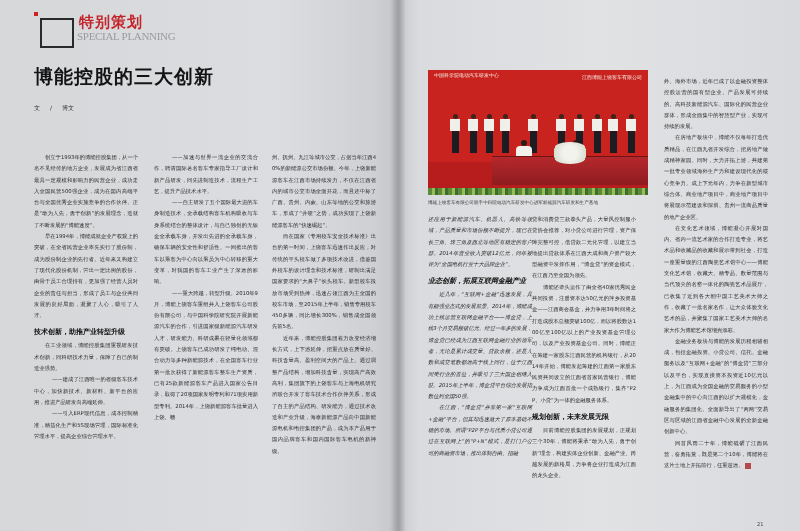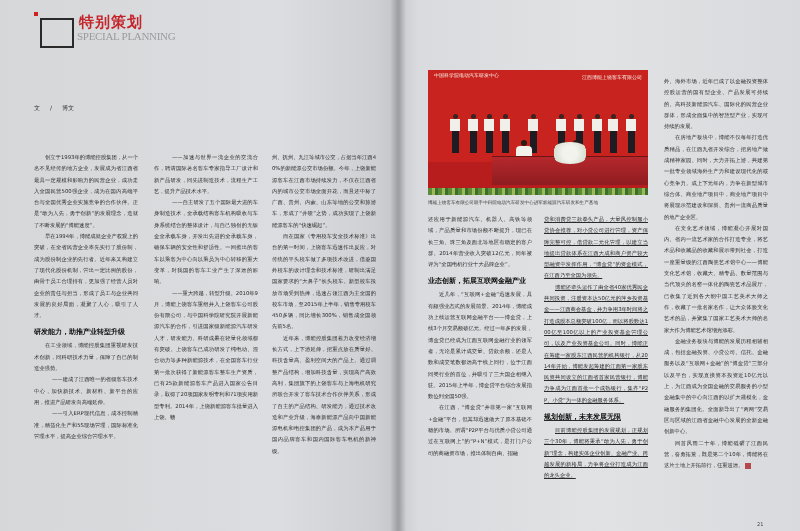--- a/index.html
+++ b/index.html
@@ -58,30 +58,31 @@
   </style>
 </head>
 <body>
 
 <div class="page page-left">
   <div class="badge-dot"></div>
   <div class="badge-box"></div>
   <div class="badge-cn">特别策划</div>
   <div class="badge-en">SPECIAL PLANNING</div>
 
+  <div class="title">博能控股的三大创新</div>
   <div class="byline">
     <span>文</span>
     <span>/</span>
     <span>博文</span>
   </div>
 
   <div class="col" style="left:34px; top:152px; width:104px;">
     <p>创立于1993年的博能控股集团，从一个名不见经传的地方企业，发展成为省江西省最具一定规模和影响力的民营企业，成功走入全国民营500强企业，成为在国内高端平台与全国优秀企业实施竞争的合作伙伴。正是“敢为人先，勇于创新”的发展理念，造就了不断发展的“博能速度”。</p>
     <p>早在1994年，博能成就企业产权观上的突破，在全省民营企业率先实行了股份制，成为股份制企业的先行者。近年来又构建立了现代化股份机制，管出一定比例的股份，由骨干员工合理持有，更加强了经营人员对企业的责任与担当，形成了员工与企业共同发展的良好局面，凝聚了人心，吸引了人才。</p>
-    <h3>研发能力，助推产业转型升级</h3>
+    <h3>技术创新，助推产业转型升级</h3>
     <p>在工业领域，博能控股集团重视研发技术创新，同科研技术力量，保障了自己的制造业强势。</p>
     <p class="dash">——建成了江西唯一的省级客车技术中心，加快新技术、新材料、新平台的应用，推进产品研发向高端延伸。</p>
     <p class="dash">——引入ERP现代信息，成本控制精准，精益化生产和5S现场管理，国际标准化管理水平，提高企业综合管理水平。</p>
   </div>
 
   <div class="col" style="left:154px; top:152px; width:104px;">
     <p class="dash">——加速与世界一流企业的交流合作，聘请国际著名客车专家指导工厂设计和新产品研发，同先进制造技术，流程生产工艺，提升产品技术水平。</p>
     <p class="dash">——自主研发了五个国际最大进的车身制造技术，全承载结构客车机构吸收与车身系统结合的整体设计，与自己独创的无钣金全承载车身，开发出先进的全承载车身，确保车辆的安全性和舒适性。一回推出的客车以乘客为中心向以乘员为中心转移的重大变革，对我国的客车工业产生了深远的影响。</p>
     <p class="dash">——重大跨越，转型升级。2010年9月，博能上饶客车重组并入上饶客车公司股份有限公司，与中国科学院研究院开展新能源汽车的合作，引进国家级新能源汽车研发人才，研发能力、科研成果在轻量化领域都有突破。上饶客车已成功研发了纯电动、混合动力等多种新能源技术，在全国客车行业第一批次获得了新能源客车整车生产资质，已有25款新能源客车产品进入国家公告目录，取得了20项国家发明专利和71项实用新型专利。2014年，上饶新能源客车批量进入上饶、赣</p>
   </div>
@@ -156,28 +157,28 @@
     </div>
   <div class="seated" style="left:140px">
       <div class="head"></div>
       <div class="shirt"></div>
     </div>
   <div class="flowers"></div>
   <div class="plants"></div>
 </div>
 <div class="caption">博能上饶客车有限公司联手中科院电动汽车研发中心进军新能源汽车研发和生产基地</div>
 
-<div class="col" style="left:428px; top:214px; width:104px;">
+<div class="col" style="left:428px; top:214px; width:104px;font-style:italic;">
   <p style="text-indent:0">还应用于新能源汽车、机器人、高铁等领域，产品质量和市场份额不断提升，现已在长三角、珠三角及西北等地区有稳定的客户群。2014年营业收入突破12亿元，同年被评为“全国电机行业十大品牌企业”。</p>
   <h3>业态创新，拓展互联网金融产业</h3>
   <p>近几年，“互联网+金融”迅速发展，具有颇强业态式的发展前景。2014年，博能成功上线运营互联网金融平台——博金贷，上线3个月交易额破亿元。经过一年多的发展，博金贷已经成为江西互联网金融行业的领军者，无论是累计成交量、贷款余额，还是人数和成交笔数都远高于线上同行，位于江西同类行业的首位，并吸引了三大国企相继入驻。2015年上半年，博金贷平台综合发展指数位列全国50强。</p>
   <p>在江西，“博金贷”并非第一家“互联网+金融”平台，但其却迅速做大了原本基础不稳的市场。所谓“P2P平台与优质小贷公司通过在互联网上”的“P+N”模式，是打门户公司的商融资市场，推出体制自由、招融</p>
 </div>
 
-<div class="col" style="left:544px; top:214px; width:104px;text-decoration:underline;">
+<div class="col" style="left:532px; top:214px; width:104px;">
   <p style="text-indent:0">贷和消费贷三款拳头产品，大量风控制服小贷协会推荐，对小贷公司进行管理，资产保障完整可控，借贷款二元化管理，以建立当地提出贷款体系在江西大成和商户资产较大型融资中发挥作用，“博金贷”的资金模式，在江西乃至全国为领先。</p>
   <p>博能还牵头运作了由全省40家优秀民企共同投资，注册资本达50亿元的萍乡投资基金——江西商会基金，并力争用3年时间将之打造成股本总额突破100亿，而以将股数达100亿至100亿以上的产业投资基金管理公司，以及产业投资基金公司。同时，博能正在筹建一家股东江西民营的机构银行，从2014年开始，博能发起筹建的江西第一家股东民资共同设立的江西省首家民营银行，博能力争成为江西首批一个成熟银行，集齐“P2P、小贷”为一体的金融服务体系。</p>
   <h3>规划创新，未来发展无限</h3>
   <p>目前博能控股集团的发展规划，正规划三个30年，博能将秉承“敢为人先，勇于创新”理念，构建实体企业创新、金融产业、跨越发展的新格局，力争将企业打造成为江西的龙头企业。</p>
 </div>
 
 <div class="col" style="left:664px; top:76px; width:104px;">
   <p style="text-indent:0">外、海外市场，近年已成了以金融投资整体控股运营的国有型企业、产品发展可持续的、高科技新能源汽车、国际化的民营企业群体，形成全面集中的智慧型产业，实现可持续的发展。</p>
   <p>在房地产板块中，博能不仅每年打造优质精品，在江西九省开发综合，把房地产做成精神家园。同时，大力开拓上游，共建第一批专业领域海外生产力和建设现代化的核心竞争力。成上下元年内，力争在新型城市综合体、商业地产项目中，商业地产项目中将展现示范建设和深圳、贵州一流商品质量的地产企业区。</p>
   <p>在文化艺术领域，博能凝心开展对国内、省内一流艺术家的合作打造专业，将艺术品和收藏品的收藏和展示带到社会，打造一座重量级的江西陶瓷艺术馆中心——博能文化艺术馆，收藏大、精专品、数量范围与当代顶尖的名窑一体化的陶瓷艺术品展厅，已收集了近到各大朝中国工艺美术大师之作，收藏了一批名家名作，让大众体验文化艺术的品，并聚集了国家工艺美术大师的名家大作为博能艺术馆增光添彩。</p>

